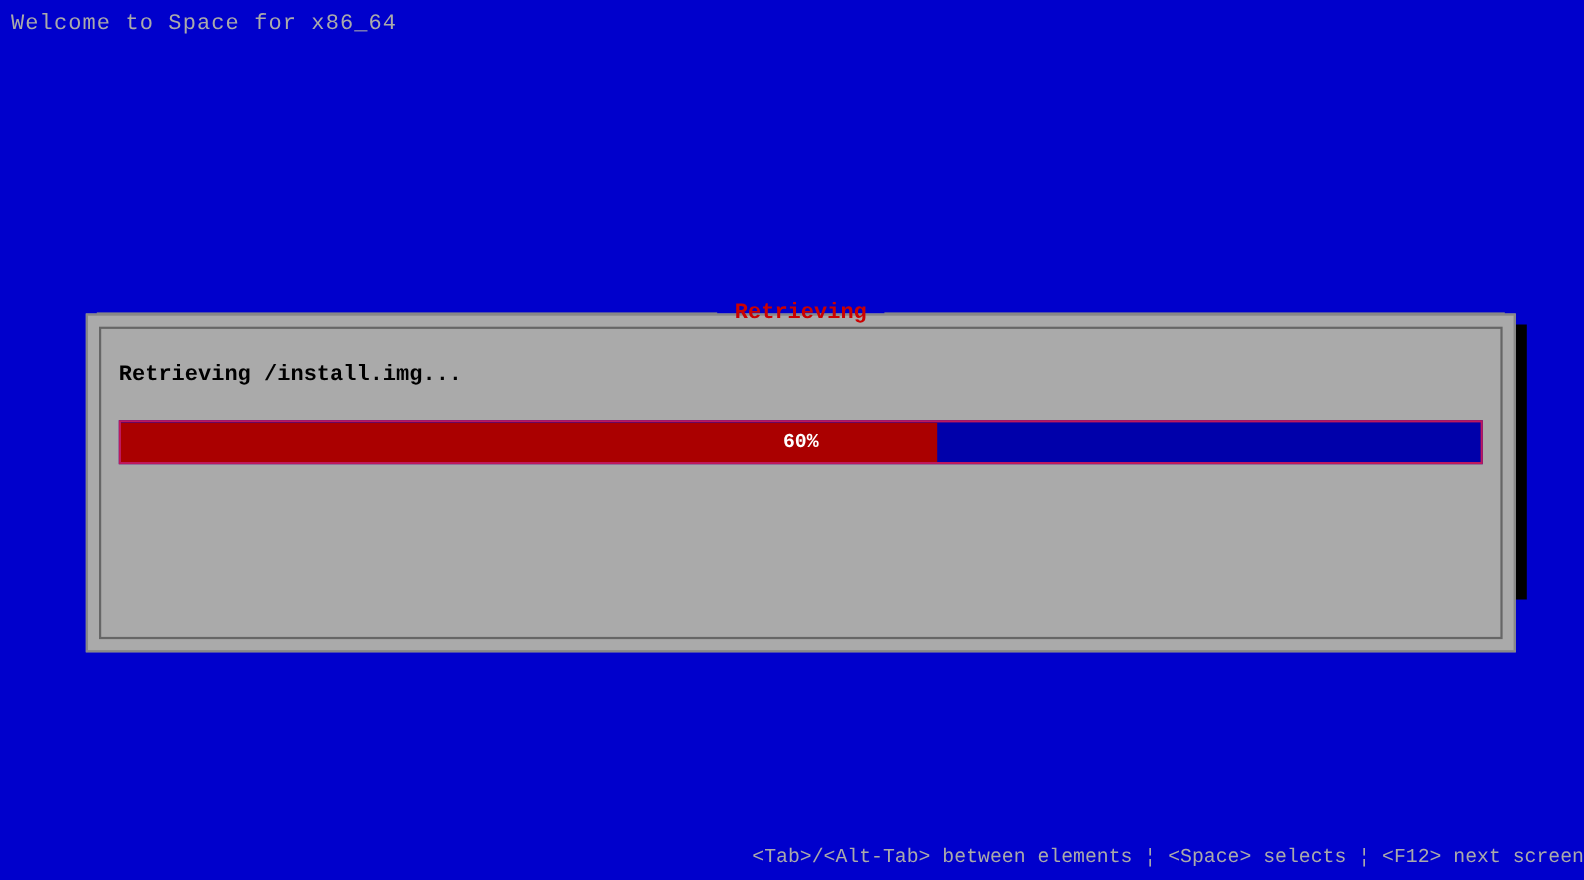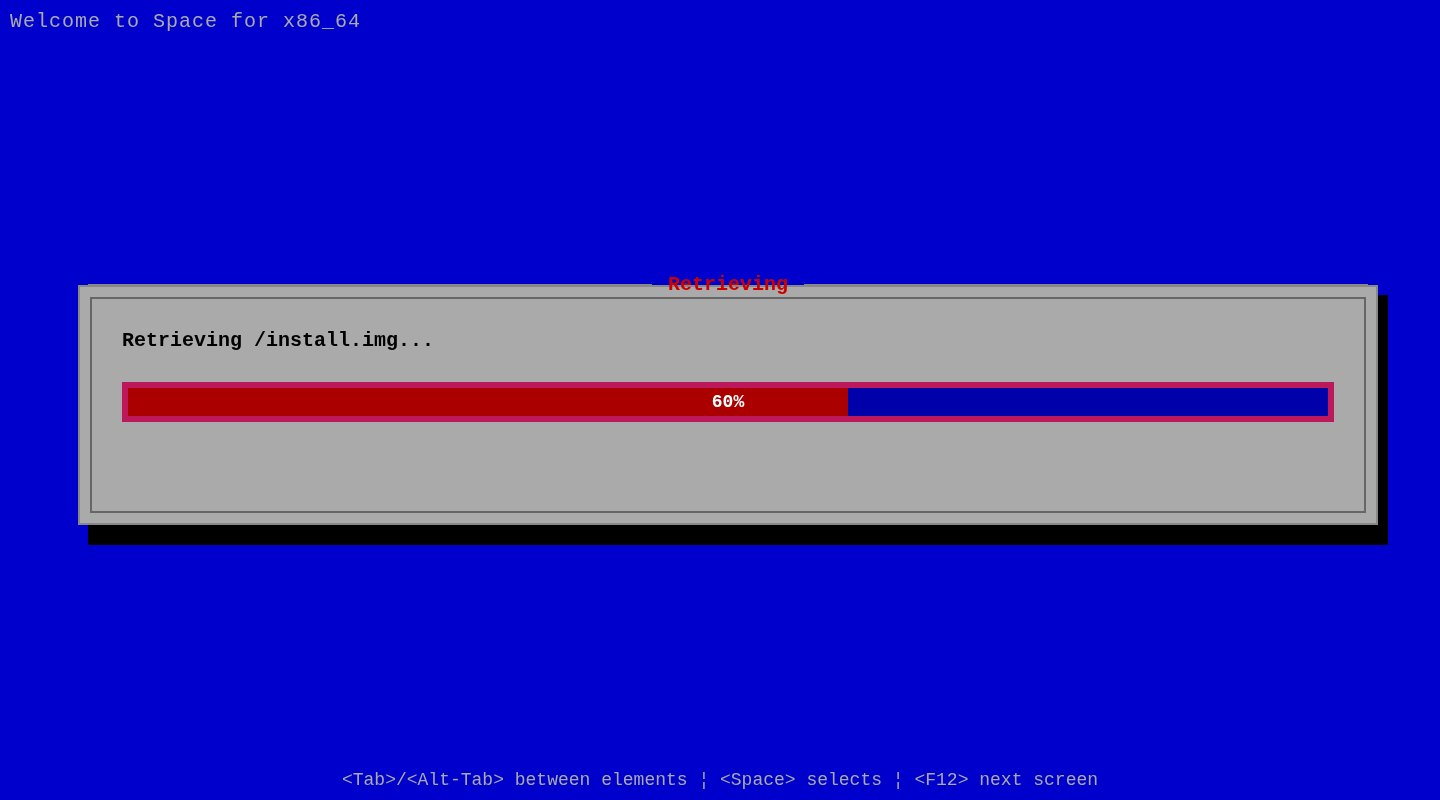--- a/index.html
+++ b/index.html
@@ -34,21 +34,21 @@
       height: 250px;
       background-color: #000000;
       z-index: 1;
     }
 
     .dialog-outer {
       position: absolute;
       top: 285px;
       left: 78px;
       width: 1300px;
-      height: 240px;
+      height: 308px;
       background-color: #aaaaaa;
       border: 2px solid #888888;
       z-index: 2;
     }
 
     .dialog-title-bar {
       position: absolute;
       top: -14px;
       left: 0;
       width: 100%;
@@ -81,36 +81,36 @@
     }
 
     .dialog-inner {
       position: absolute;
       top: 10px;
       left: 10px;
       right: 10px;
       bottom: 10px;
       background-color: #aaaaaa;
       border: 2px solid #666666;
-      padding: 30px 30px;
+      padding: 30px 16px;
     }
 
     .retrieving-label {
       color: #000000;
       font-size: 20px;
       font-family: 'Courier New', Courier, monospace;
       font-weight: bold;
       margin-bottom: 30px;
     }
 
     .progress-container {
       width: 100%;
       height: 40px;
       background-color: #0000aa;
-      border: 6px solid #be185d;
+      border: 2px solid #be185d;
       position: relative;
       overflow: hidden;
     }
 
     .progress-fill {
       position: absolute;
       top: 0;
       left: 0;
       height: 100%;
       background-color: #aa0000;
@@ -127,21 +127,21 @@
       font-family: 'Courier New', Courier, monospace;
       font-weight: bold;
       z-index: 3;
     }
 
     .bottom-bar {
       position: absolute;
       bottom: 10px;
       left: 0;
       width: 100%;
-      text-align: center;
+      text-align: right;
       color: #aaaaaa;
       font-size: 18px;
       font-family: 'Courier New', Courier, monospace;
     }
   </style>
 </head>
 <body>
 
 <div class="welcome-text">Welcome to Space for x86_64</div>
 

